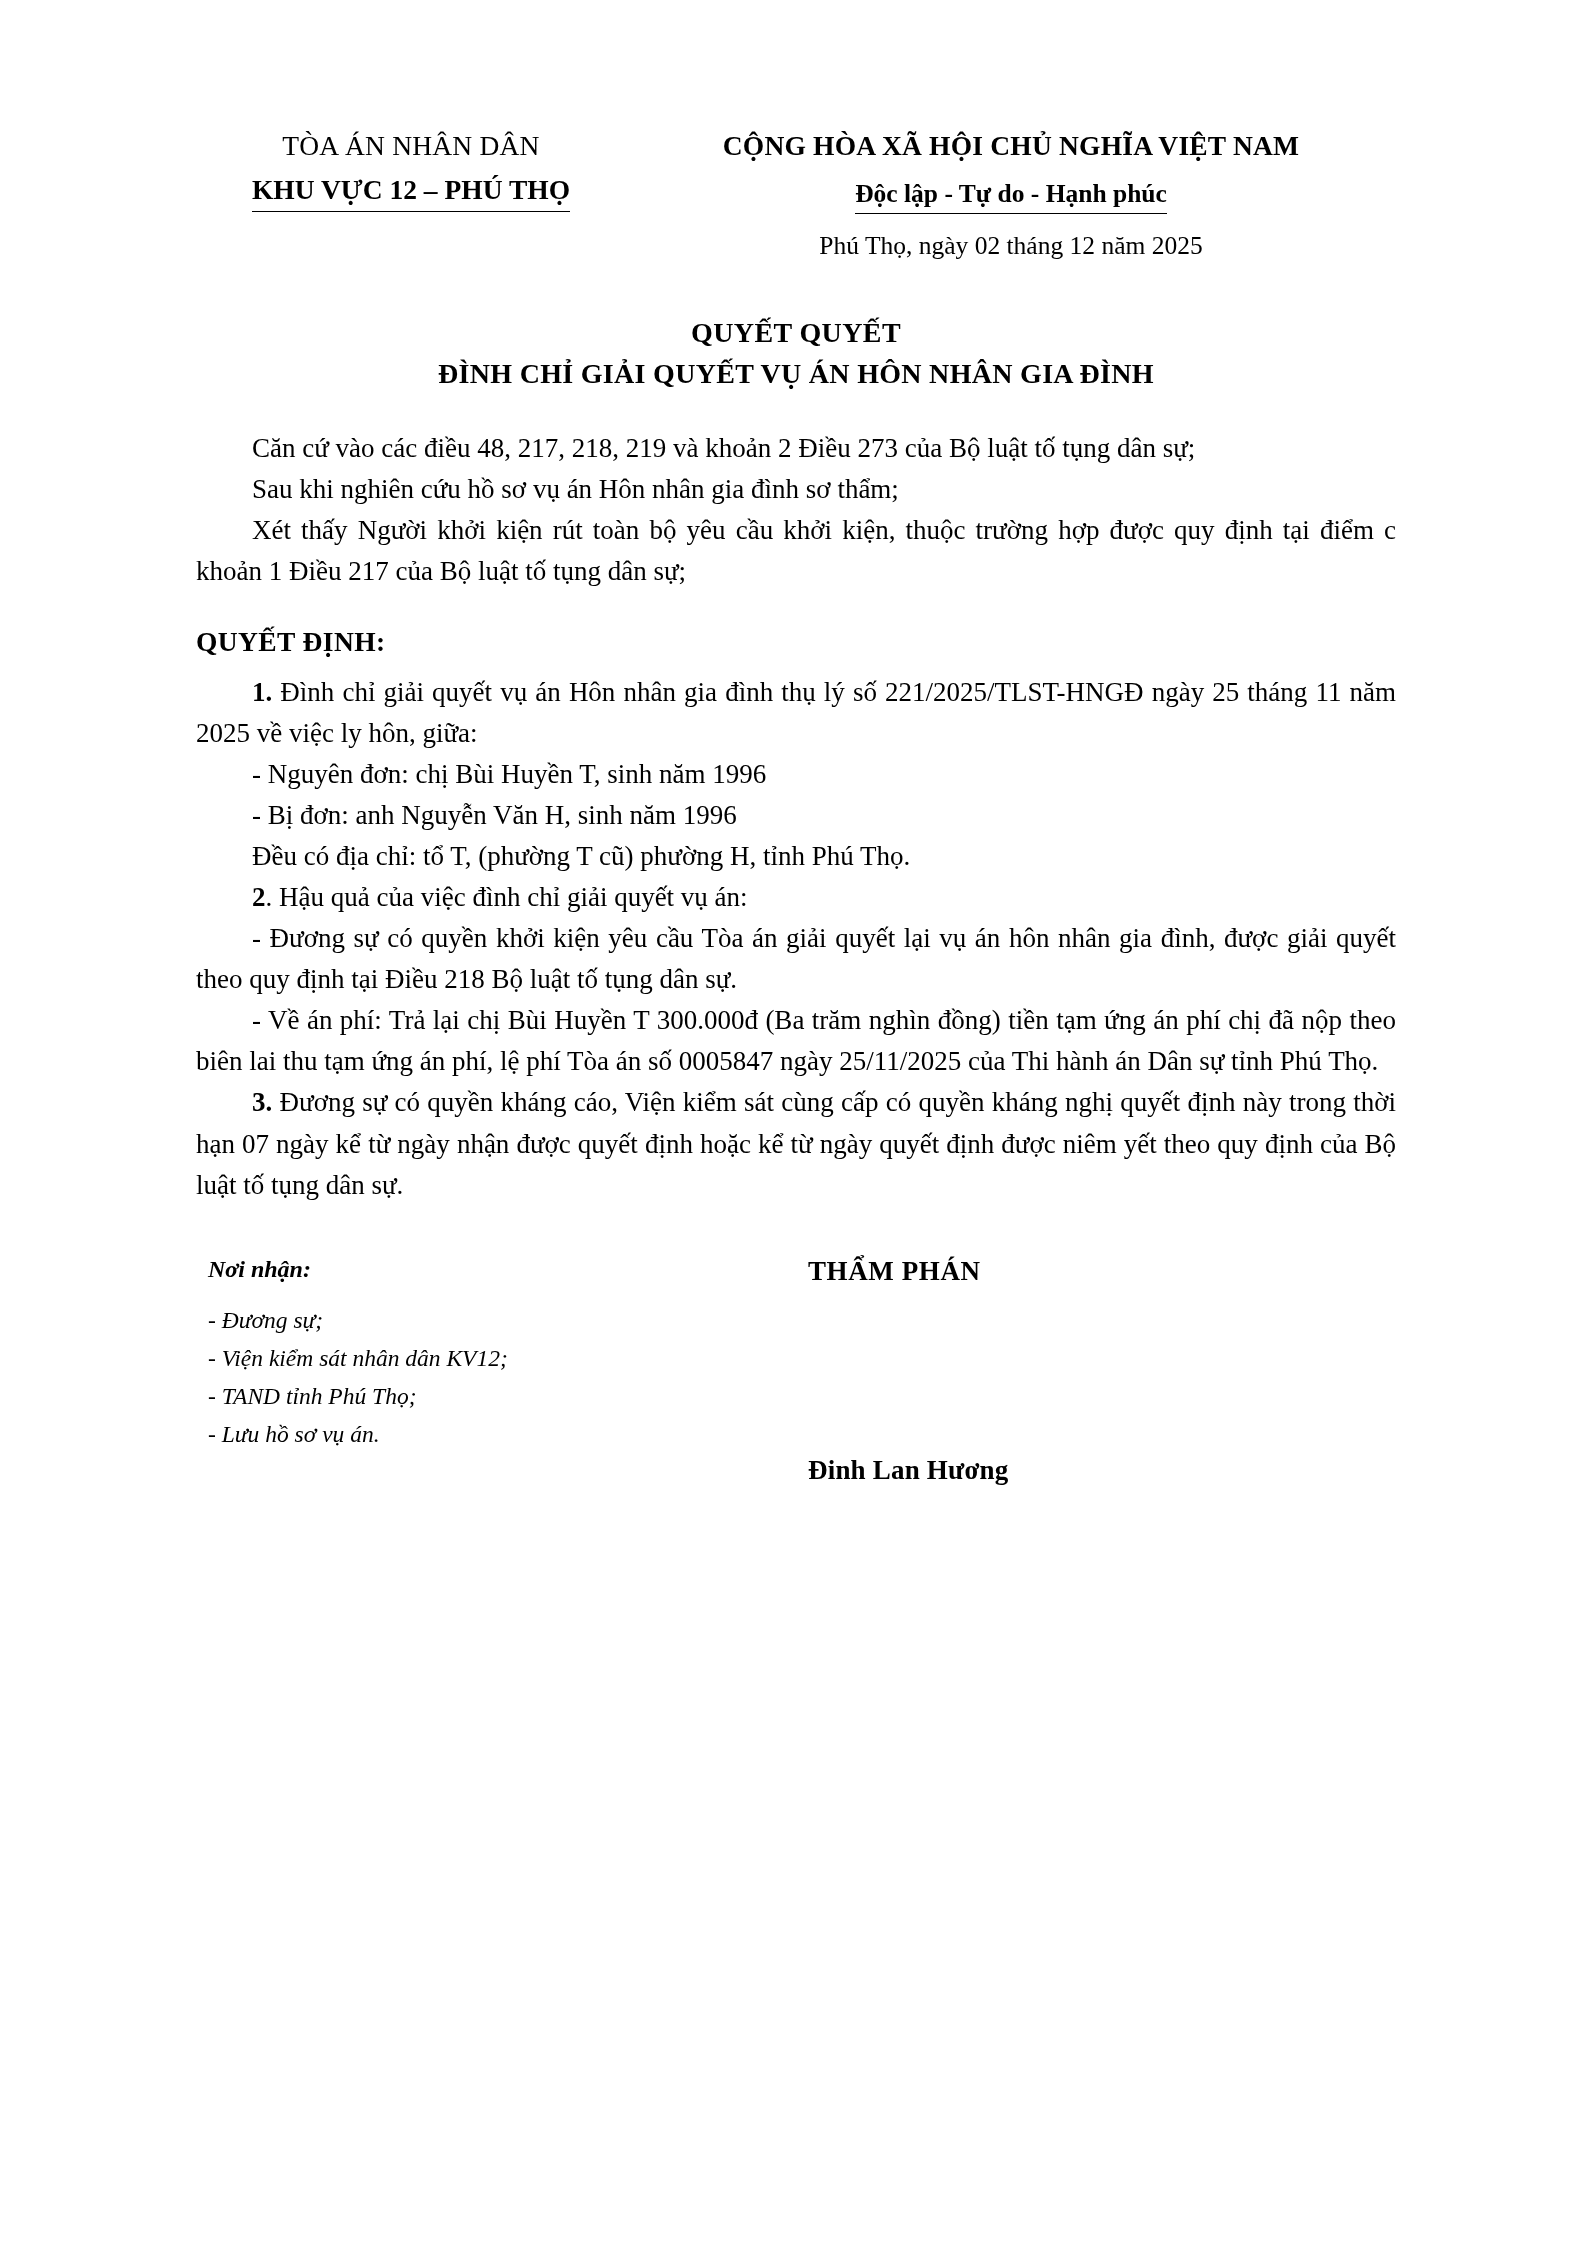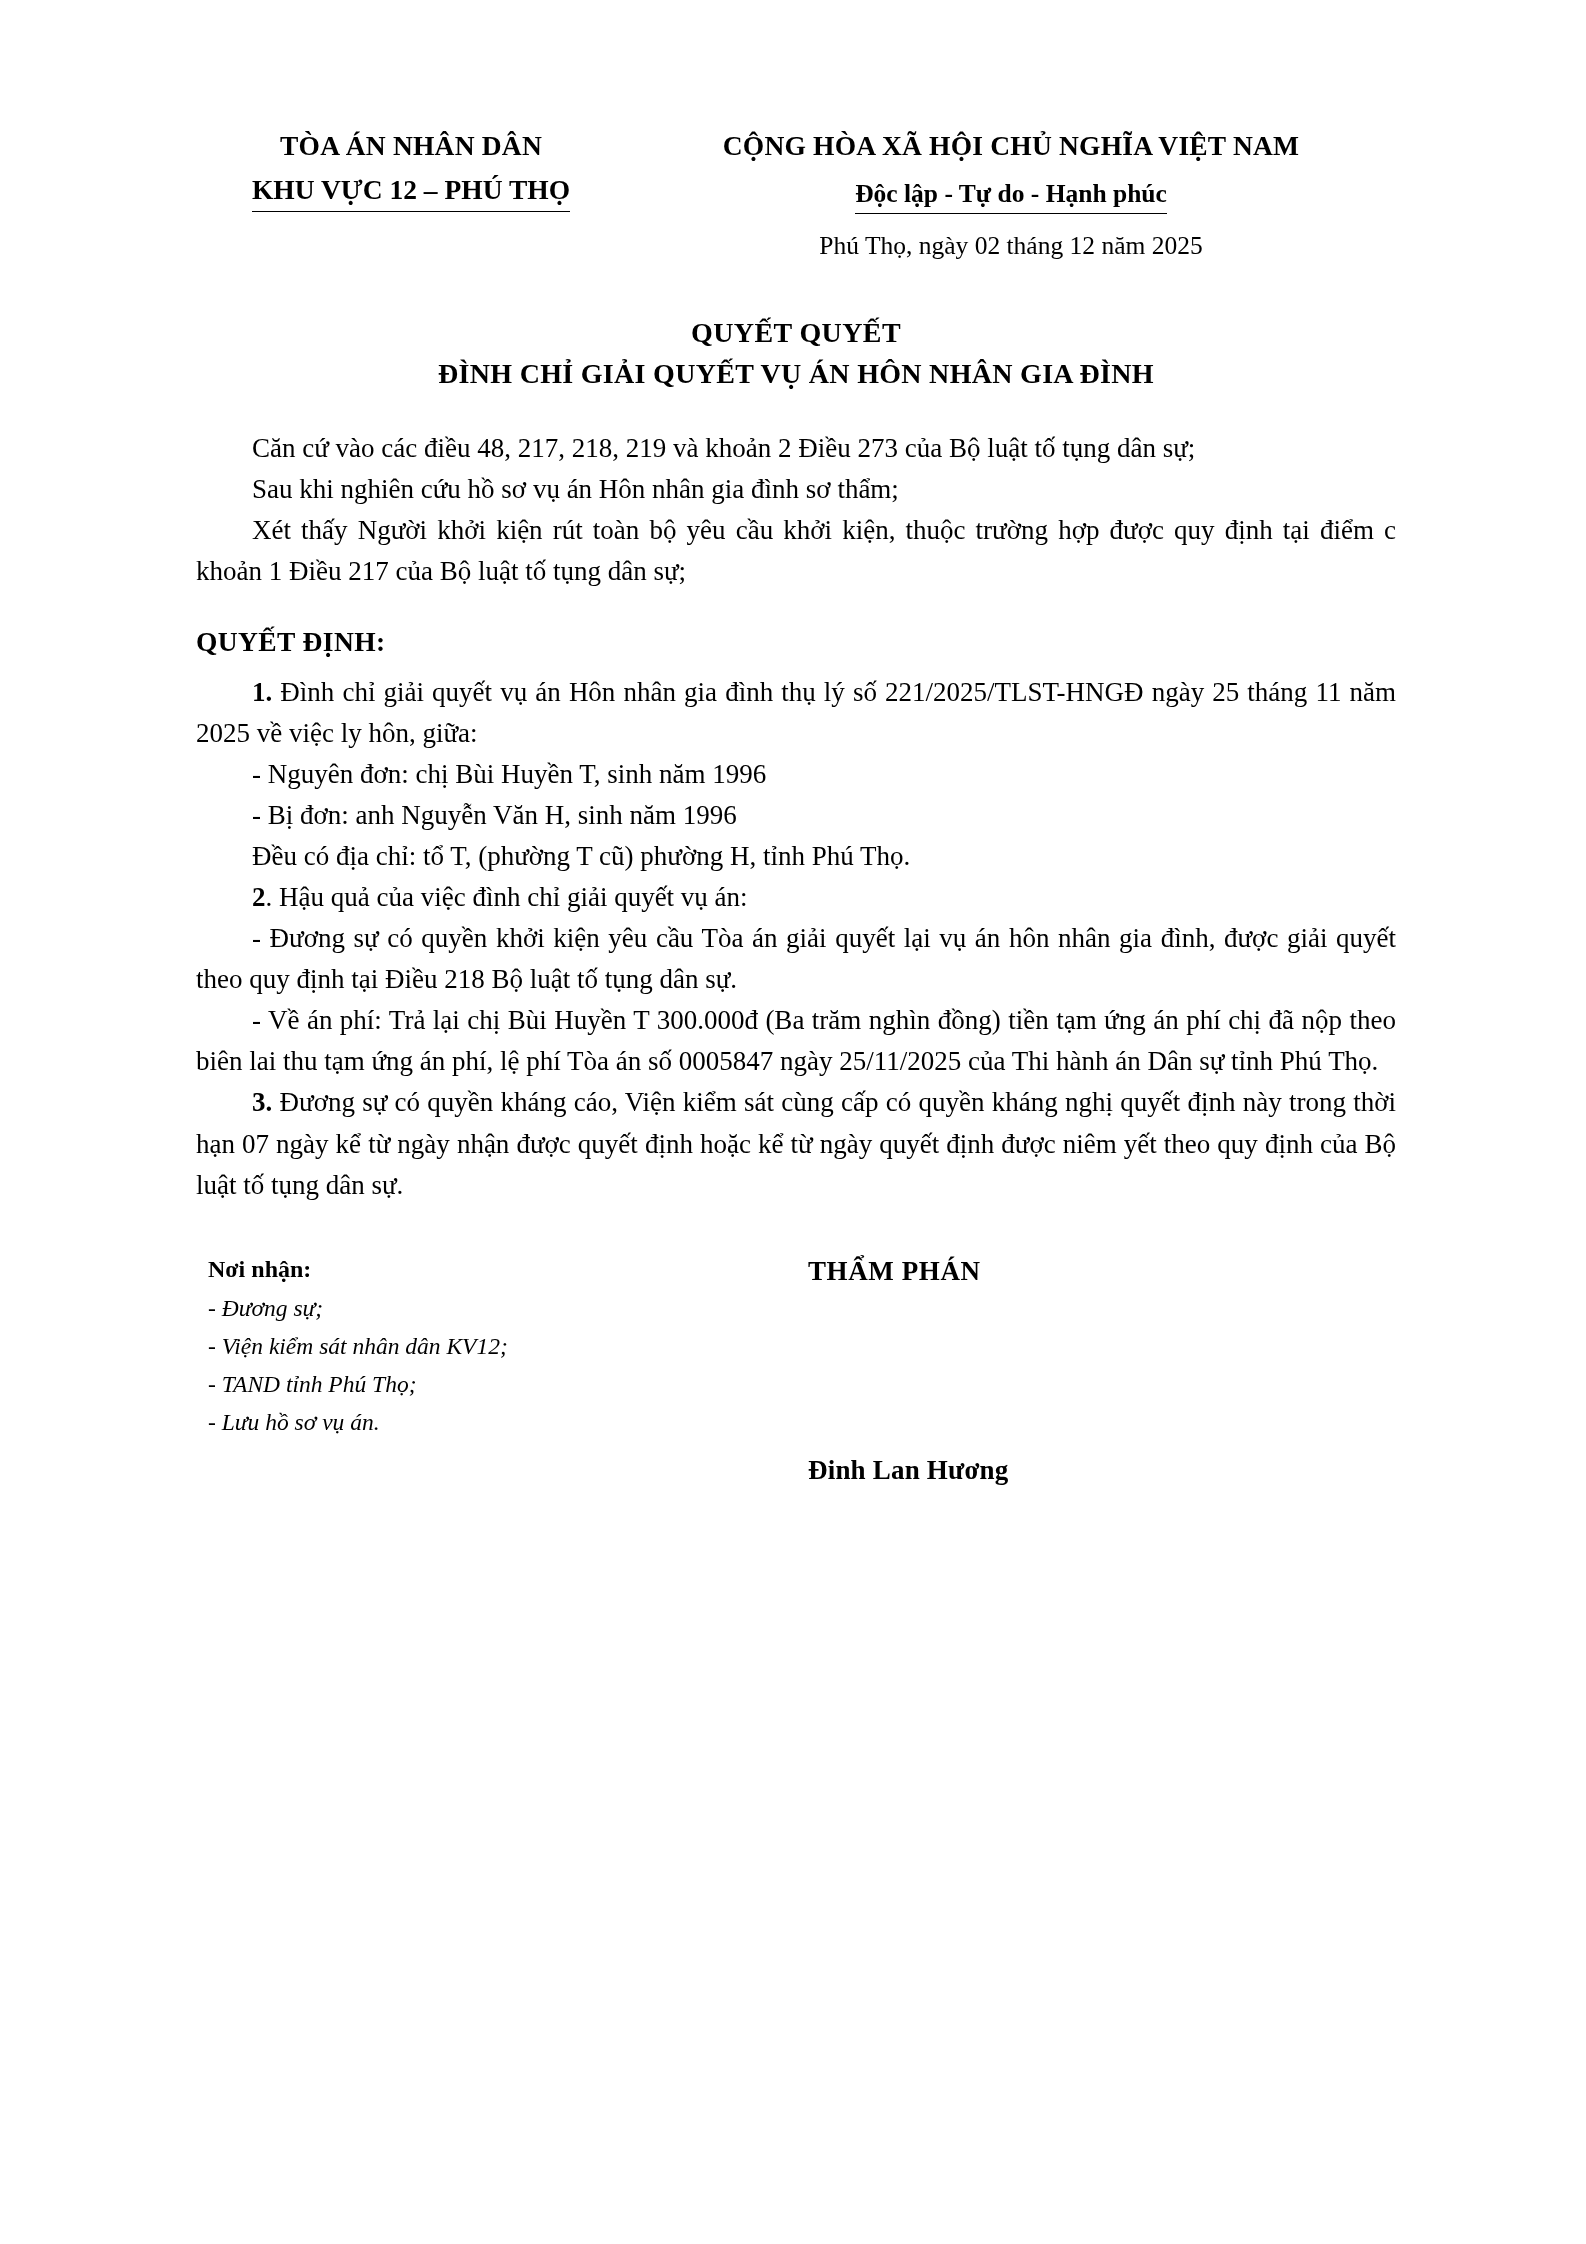--- a/index.html
+++ b/index.html
@@ -41,21 +41,21 @@
     text-align: center;
     padding-top: 18px;
   }
   .header-right {
     flex: 1;
     text-align: center;
     padding-top: 18px;
   }
   .court-name {
     font-size: 27.5px;
-    font-weight: bold;
+    font-weight: normal;
     letter-spacing: 0.2px;
     line-height: 1.45;
   }
   .court-unit {
     font-size: 27.5px;
     font-weight: bold;
     display: inline-block;
     border-bottom: 1.6px solid #000;
     padding-bottom: 1px;
     line-height: 1.45;
@@ -141,21 +141,22 @@
     display: flex;
     flex-direction: row;
   }
   .recipients {
     width: 540px;
     padding-left: 12px;
   }
   .recipients-title {
     font-size: 24px;
     font-weight: bold;
-    margin-bottom: 6px;
+    font-style: italic;
+    margin-bottom: 18px;
   }
   .recipients ul {
     list-style: none;
     margin: 0;
     padding: 0;
   }
   .recipients li {
     font-size: 23.5px;
     font-style: italic;
     line-height: 1.62;

